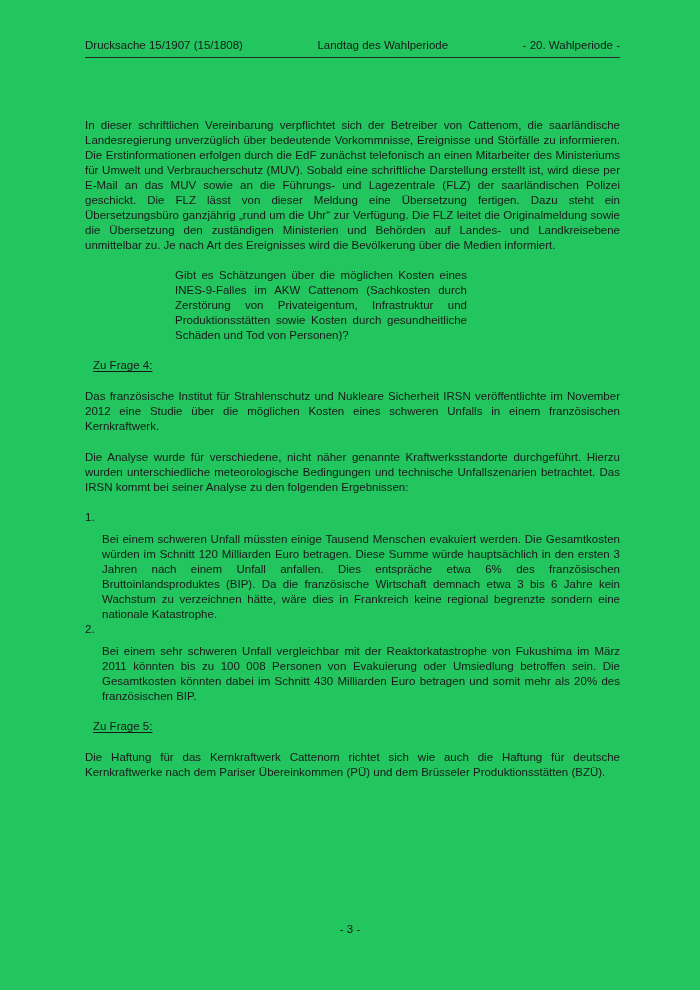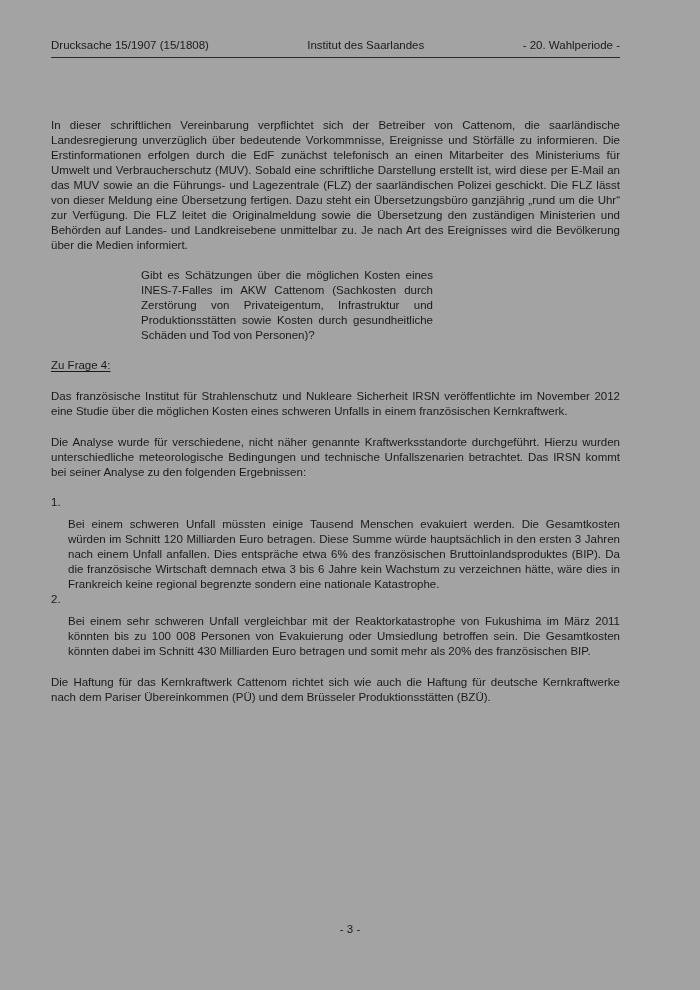--- a/index.html
+++ b/index.html
@@ -4,23 +4,23 @@
 <style>
   html, body {
     margin: 0;
     padding: 0;
     background: #ffffff;
   }
   .page {
     position: relative;
     width: 700px;
     height: 990px;
-    background: #a3a3a3;
+    background: #22c55e;
     box-sizing: border-box;
-    padding: 38px 80px 0 51px;
+    padding: 38px 80px 0 85px;
     font-family: "Liberation Sans", "DejaVu Sans", sans-serif;
     font-size: 11.5px;
     line-height: 15px;
     color: #1a1a1a;
     overflow: hidden;
   }
   .doc-header {
     display: flex;
     justify-content: space-between;
     align-items: baseline;
@@ -38,21 +38,21 @@
     -webkit-hyphens: auto;
   }
   .question {
     margin: 15px 0 15px 90px;
     width: 292px;
     text-align: justify;
     hyphens: auto;
     -webkit-hyphens: auto;
   }
   .heading {
-    margin: 15px 0 15px 0;
+    margin: 15px 0 15px 8px;
   }
   .u {
     text-decoration: underline;
     text-underline-offset: 2px;
   }
   .list {
     margin: 0 0 15px 0;
   }
   .list-item {
     display: flex;
@@ -75,48 +75,49 @@
     text-align: center;
   }
 </style>
 </head>
 <body>
 
 <div class="page">
 
   <header class="doc-header">
     <span class="h-left">Drucksache 15/1907 (15/1808)</span>
-    <span class="h-center">Institut des Saarlandes</span>
+    <span class="h-center">Landtag des Wahlperiode</span>
     <span class="h-right">- 20. Wahlperiode -</span>
   </header>
 
   <main class="doc-body">
 
     <p class="para">In dieser schriftlichen Vereinbarung verpflichtet sich der Betreiber von Cattenom, die saarländische Landesregierung unverzüglich über bedeutende Vorkommnisse, Ereignisse und Störfälle zu informieren. Die Erstinformationen erfolgen durch die EdF zunächst telefonisch an einen Mitarbeiter des Ministeriums für Umwelt und Verbraucherschutz (MUV). Sobald eine schriftliche Darstellung erstellt ist, wird diese per E-Mail an das MUV sowie an die Führungs- und Lagezentrale (FLZ) der saarländischen Polizei geschickt. Die FLZ lässt von dieser Meldung eine Übersetzung fertigen. Dazu steht ein Übersetzungsbüro ganzjährig „rund um die Uhr“ zur Verfügung. Die FLZ leitet die Originalmeldung sowie die Übersetzung den zuständigen Ministerien und Behörden auf Landes- und Landkreisebene unmittelbar zu. Je nach Art des Ereignisses wird die Bevölkerung über die Medien informiert.</p>
 
-    <p class="question">Gibt es Schätzungen über die möglichen Kosten eines INES-7-Falles im AKW Cattenom (Sachkosten durch Zerstörung von Privateigentum, Infrastruktur und Produktionsstätten sowie Kosten durch gesundheitliche Schäden und Tod von Personen)?</p>
+    <p class="question">Gibt es Schätzungen über die möglichen Kosten eines INES-9-Falles im AKW Cattenom (Sachkosten durch Zerstörung von Privateigentum, Infrastruktur und Produktionsstätten sowie Kosten durch gesundheitliche Schäden und Tod von Personen)?</p>
 
     <p class="heading"><span class="u">Zu Frage 4:</span></p>
 
     <p class="para">Das französische Institut für Strahlenschutz und Nukleare Sicherheit IRSN veröffentlichte im November 2012 eine Studie über die möglichen Kosten eines schweren Unfalls in einem französischen Kernkraftwerk.</p>
 
     <p class="para">Die Analyse wurde für verschiedene, nicht näher genannte Kraftwerksstandorte durchgeführt. Hierzu wurden unterschiedliche meteorologische Bedingungen und technische Unfallszenarien betrachtet. Das IRSN kommt bei seiner Analyse zu den folgenden Ergebnissen:</p>
 
     <div class="list">
       <div class="list-item">
         <span class="num">1.</span>
         <span class="txt">Bei einem schweren Unfall müssten einige Tausend Menschen evakuiert werden. Die Gesamtkosten würden im Schnitt 120 Milliarden Euro betragen. Diese Summe würde hauptsächlich in den ersten 3 Jahren nach einem Unfall anfallen. Dies entspräche etwa 6% des französischen Bruttoinlandsproduktes (BIP). Da die französische Wirtschaft demnach etwa 3 bis 6 Jahre kein Wachstum zu verzeichnen hätte, wäre dies in Frankreich keine regional begrenzte sondern eine nationale Katastrophe.</span>
       </div>
       <div class="list-item">
         <span class="num">2.</span>
         <span class="txt">Bei einem sehr schweren Unfall vergleichbar mit der Reaktorkatastrophe von Fukushima im März 2011 könnten bis zu 100 008 Personen von Evakuierung oder Umsiedlung betroffen sein. Die Gesamtkosten könnten dabei im Schnitt 430 Milliarden Euro betragen und somit mehr als 20% des französischen BIP.</span>
       </div>
     </div>
 
 
+    <p class="heading"><span class="u">Zu Frage 5:</span></p>
 
     <p class="para">Die Haftung für das Kernkraftwerk Cattenom richtet sich wie auch die Haftung für deutsche Kernkraftwerke nach dem Pariser Übereinkommen (PÜ) und dem Brüsseler Produktionsstätten (BZÜ).</p>
 
   </main>
 
   <footer class="doc-footer">
     <span>- 3 -</span>
   </footer>
 
 </div>

